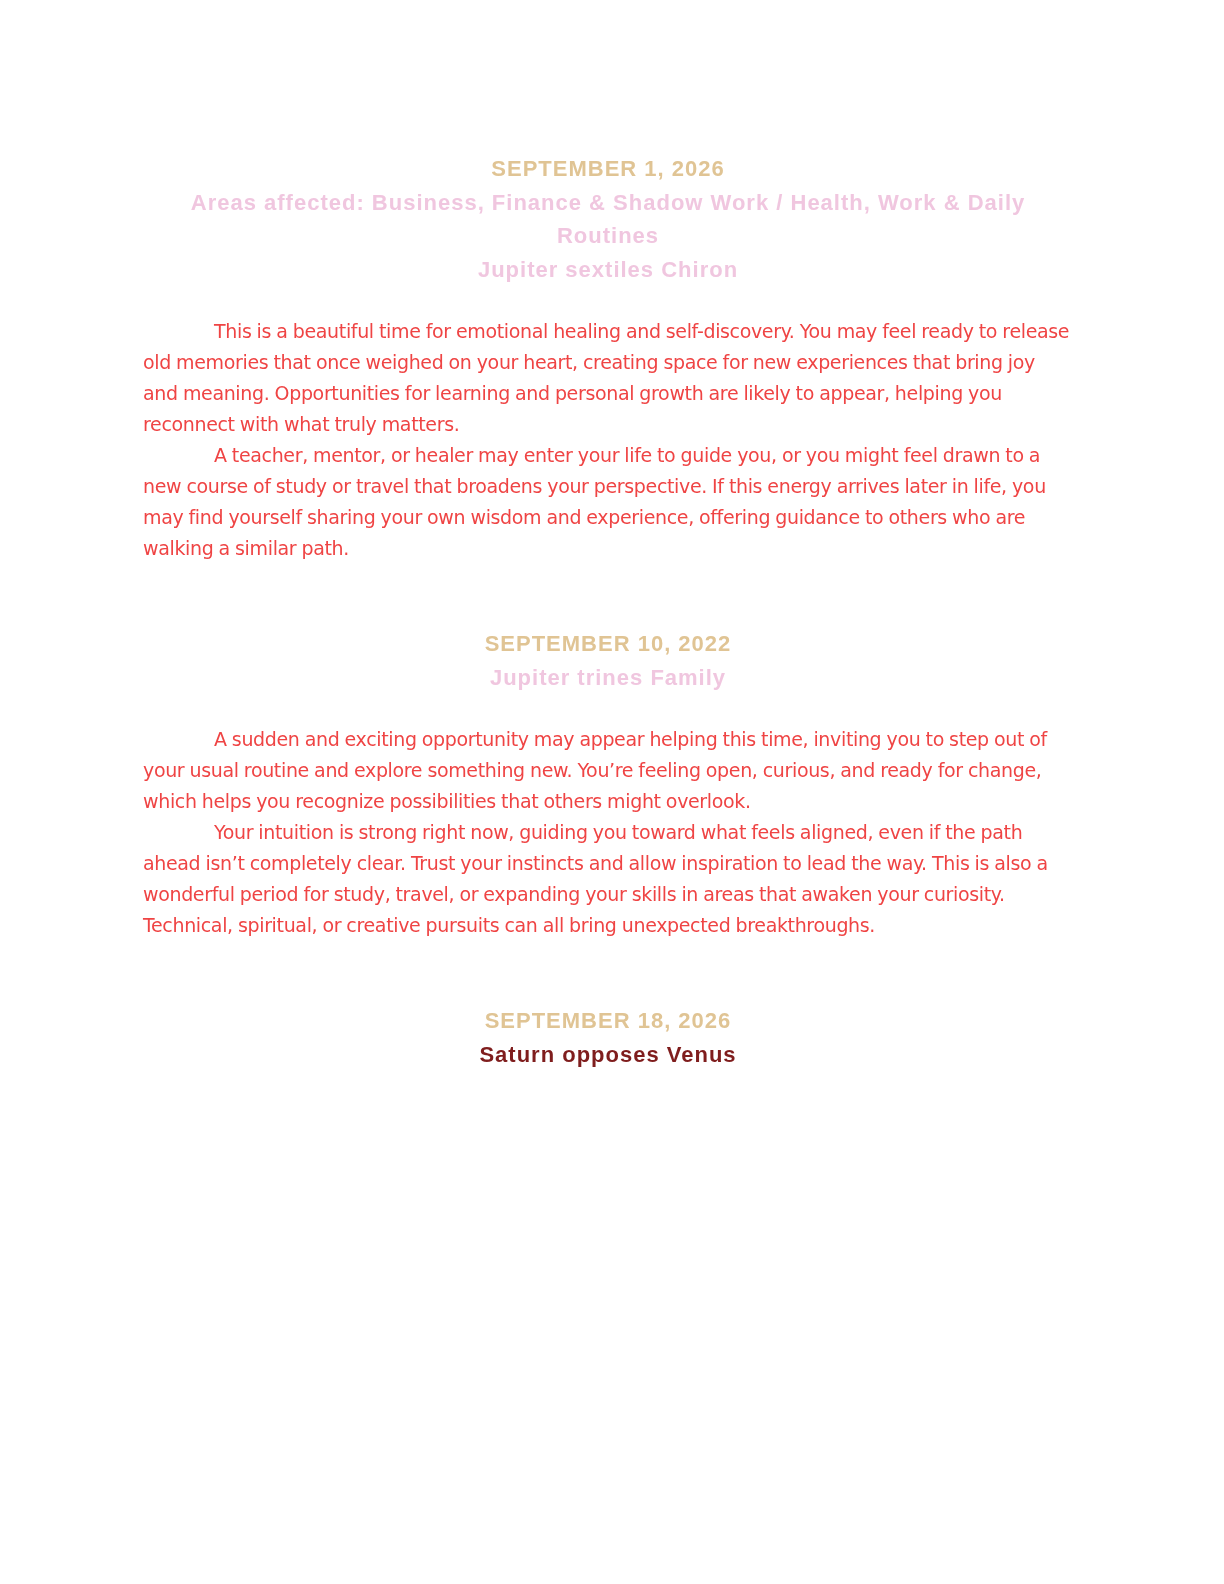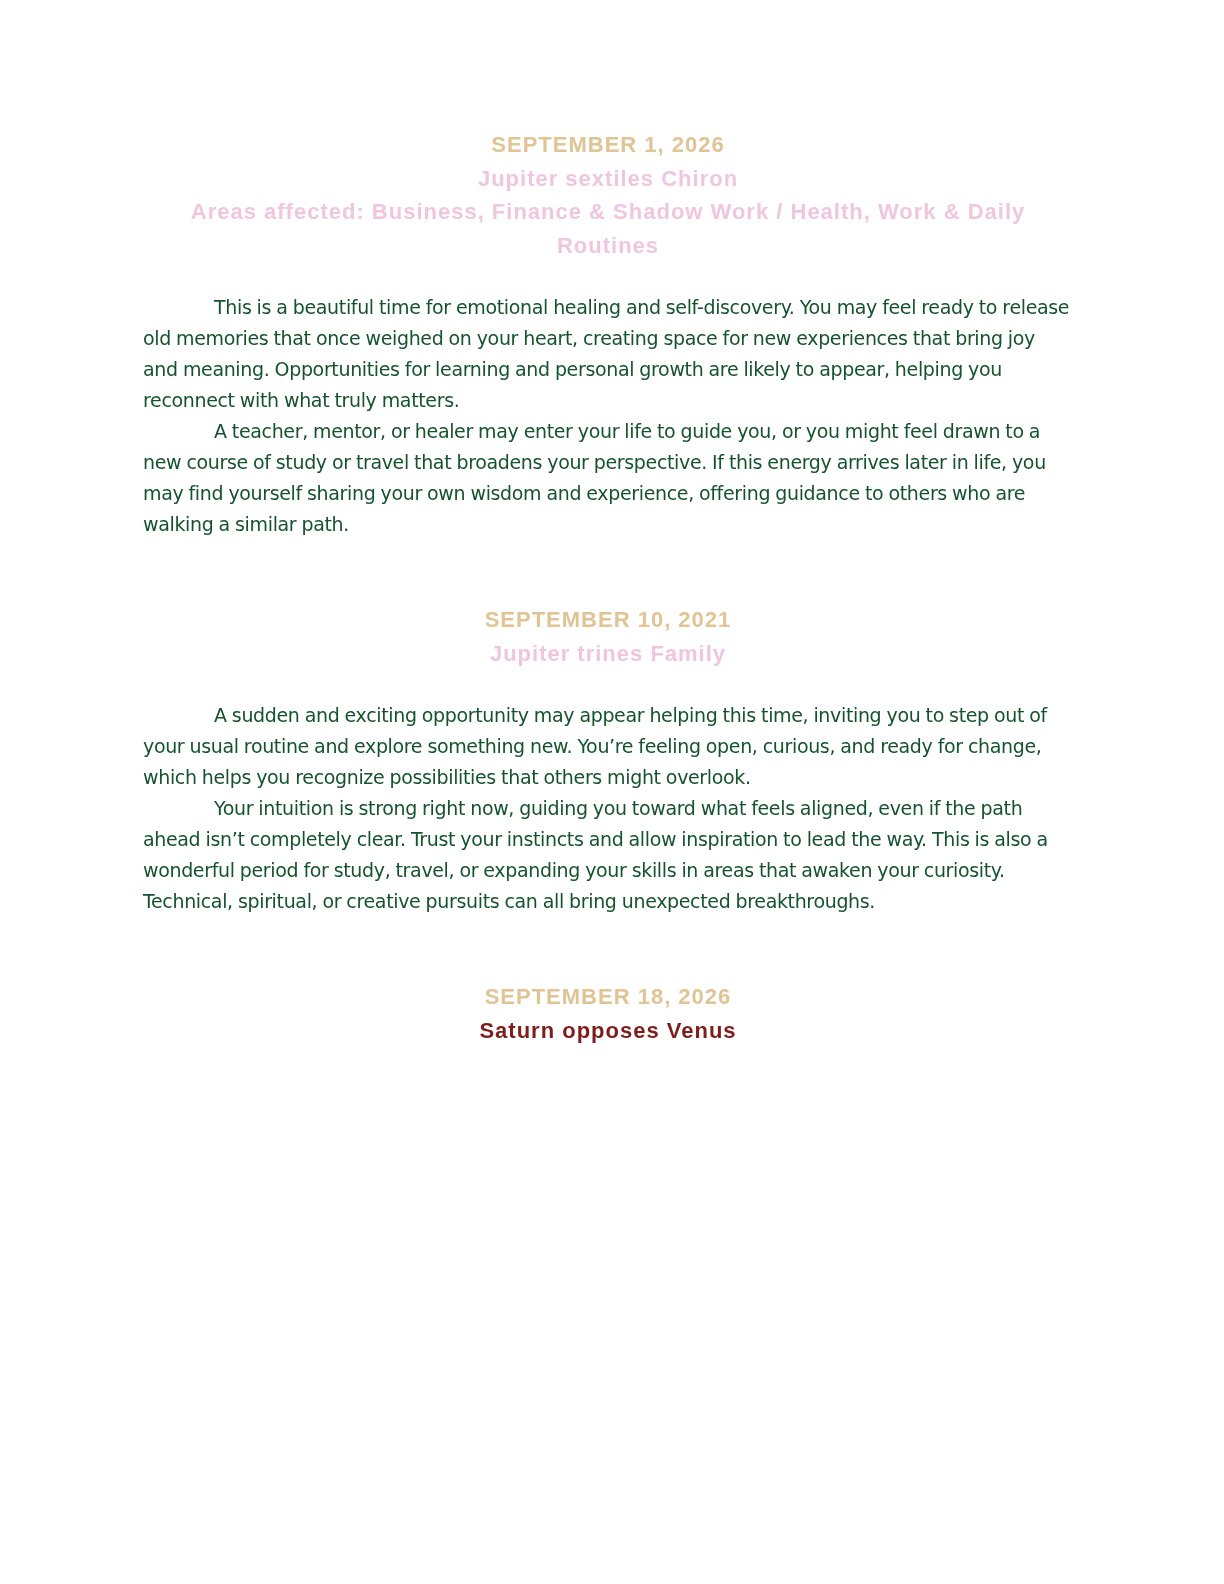--- a/index.html
+++ b/index.html
@@ -1,45 +1,45 @@
 <!DOCTYPE html>
 <html><head>
 <meta charset="utf-8">
 <style>
   html, body { margin: 0; padding: 0; background: #ffffff; }
   body { width: 1224px; height: 1584px; position: relative; overflow: hidden; }
-  .page { position: absolute; left: 143px; top: 128px; width: 930px; }
+  .page { position: absolute; left: 143px; top: 152px; width: 930px; }
   .entry { margin-bottom: 0; }
   .head { text-align: center; font-family: "Liberation Sans", sans-serif; font-weight: bold; letter-spacing: 1px; font-size: 22px; line-height: 33.5px; }
   .date { color: #e0c494; }
   .pink { color: #f0c6df; }
   .lav { color: #7f1d1d; }
-  .body { margin-top: 30px; font-family: "DejaVu Sans", sans-serif; font-size: 19px; line-height: 31px; color: #14532d; letter-spacing: -0.35px; word-spacing: -0.5px; }
+  .body { margin-top: 30px; font-family: "DejaVu Sans", sans-serif; font-size: 19px; line-height: 31px; color: #ef4444; letter-spacing: -0.35px; word-spacing: -0.5px; }
   .body p { margin: 0; text-indent: 71px; }
   .gap { height: 63px; }
 </style>
 </head>
 <body>
 
 <div class="page">
 
   <section class="entry">
     <div class="head date">SEPTEMBER 1, 2026</div>
+    <div class="head pink">Areas affected: Business, Finance &amp; Shadow Work / Health, Work &amp; Daily Routines</div>
     <div class="head pink">Jupiter sextiles Chiron</div>
-    <div class="head pink">Areas affected: Business, Finance &amp; Shadow Work / Health, Work &amp; Daily Routines</div>
     <div class="body">
       <p>This is a beautiful time for emotional healing and self-discovery. You may feel ready to release old memories that once weighed on your heart, creating space for new experiences that bring joy and meaning. Opportunities for learning and personal growth are likely to appear, helping you reconnect with what truly matters.</p>
       <p>A teacher, mentor, or healer may enter your life to guide you, or you might feel drawn to a new course of study or travel that broadens your perspective. If this energy arrives later in life, you may find yourself sharing your own wisdom and experience, offering guidance to others who are walking a similar path.</p>
     </div>
   </section>
 
   <div class="gap"></div>
 
   <section class="entry">
-    <div class="head date">SEPTEMBER 10, 2021</div>
+    <div class="head date">SEPTEMBER 10, 2022</div>
     <div class="head pink">Jupiter trines Family</div>
     <div class="body">
       <p>A sudden and exciting opportunity may appear helping this time, inviting you to step out of your usual routine and explore something new. You’re feeling open, curious, and ready for change, which helps you recognize possibilities that others might overlook.</p>
       <p>Your intuition is strong right now, guiding you toward what feels aligned, even if the path ahead isn’t completely clear. Trust your instincts and allow inspiration to lead the way. This is also a wonderful period for study, travel, or expanding your skills in areas that awaken your curiosity. Technical, spiritual, or creative pursuits can all bring unexpected breakthroughs.</p>
     </div>
   </section>
 
   <div class="gap"></div>
 
   <section class="entry">

